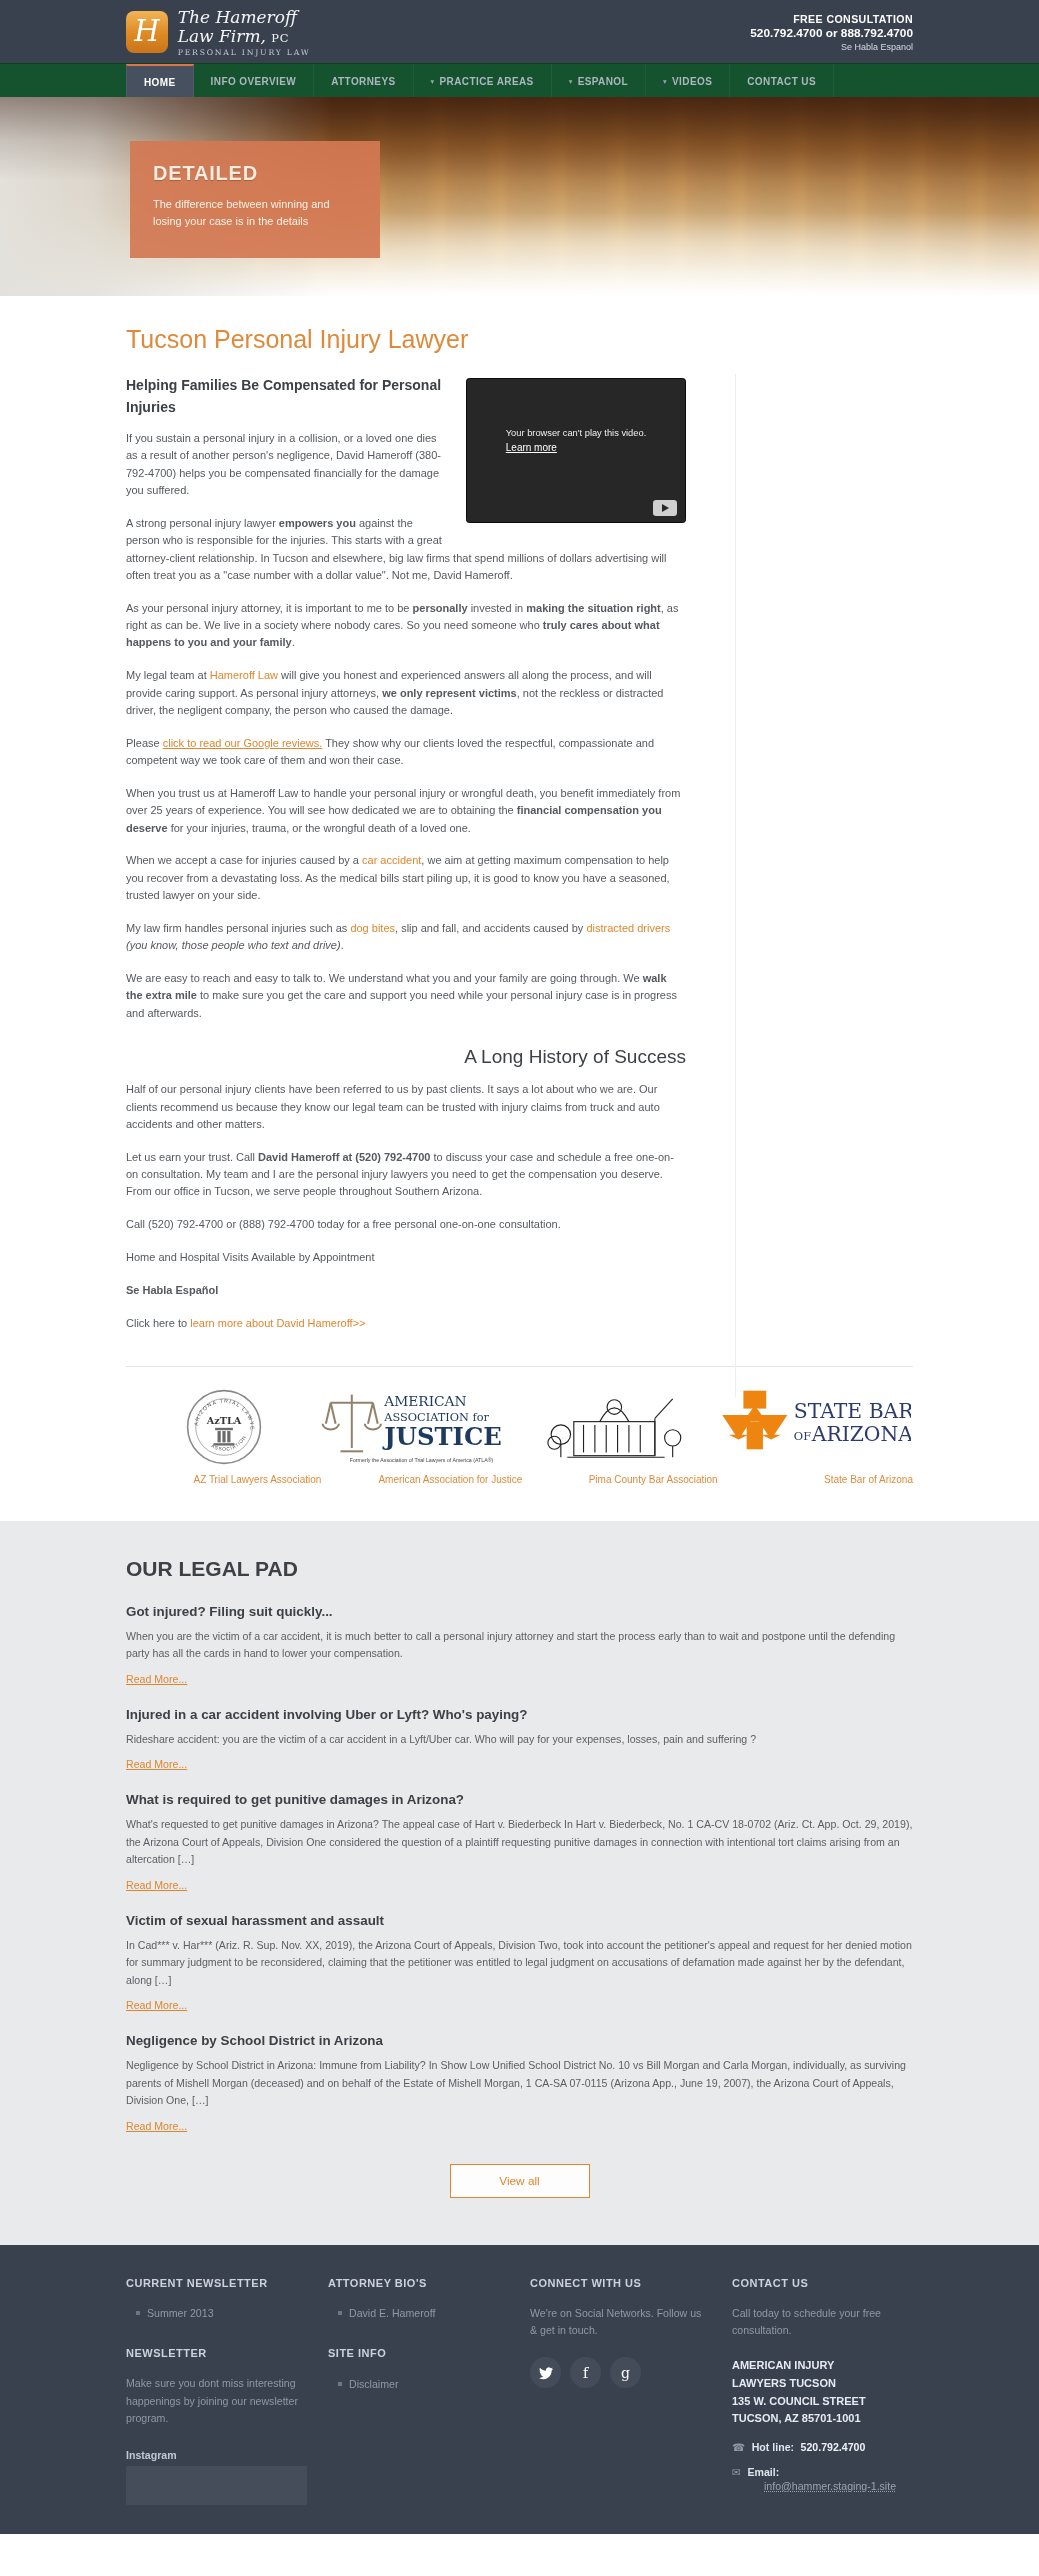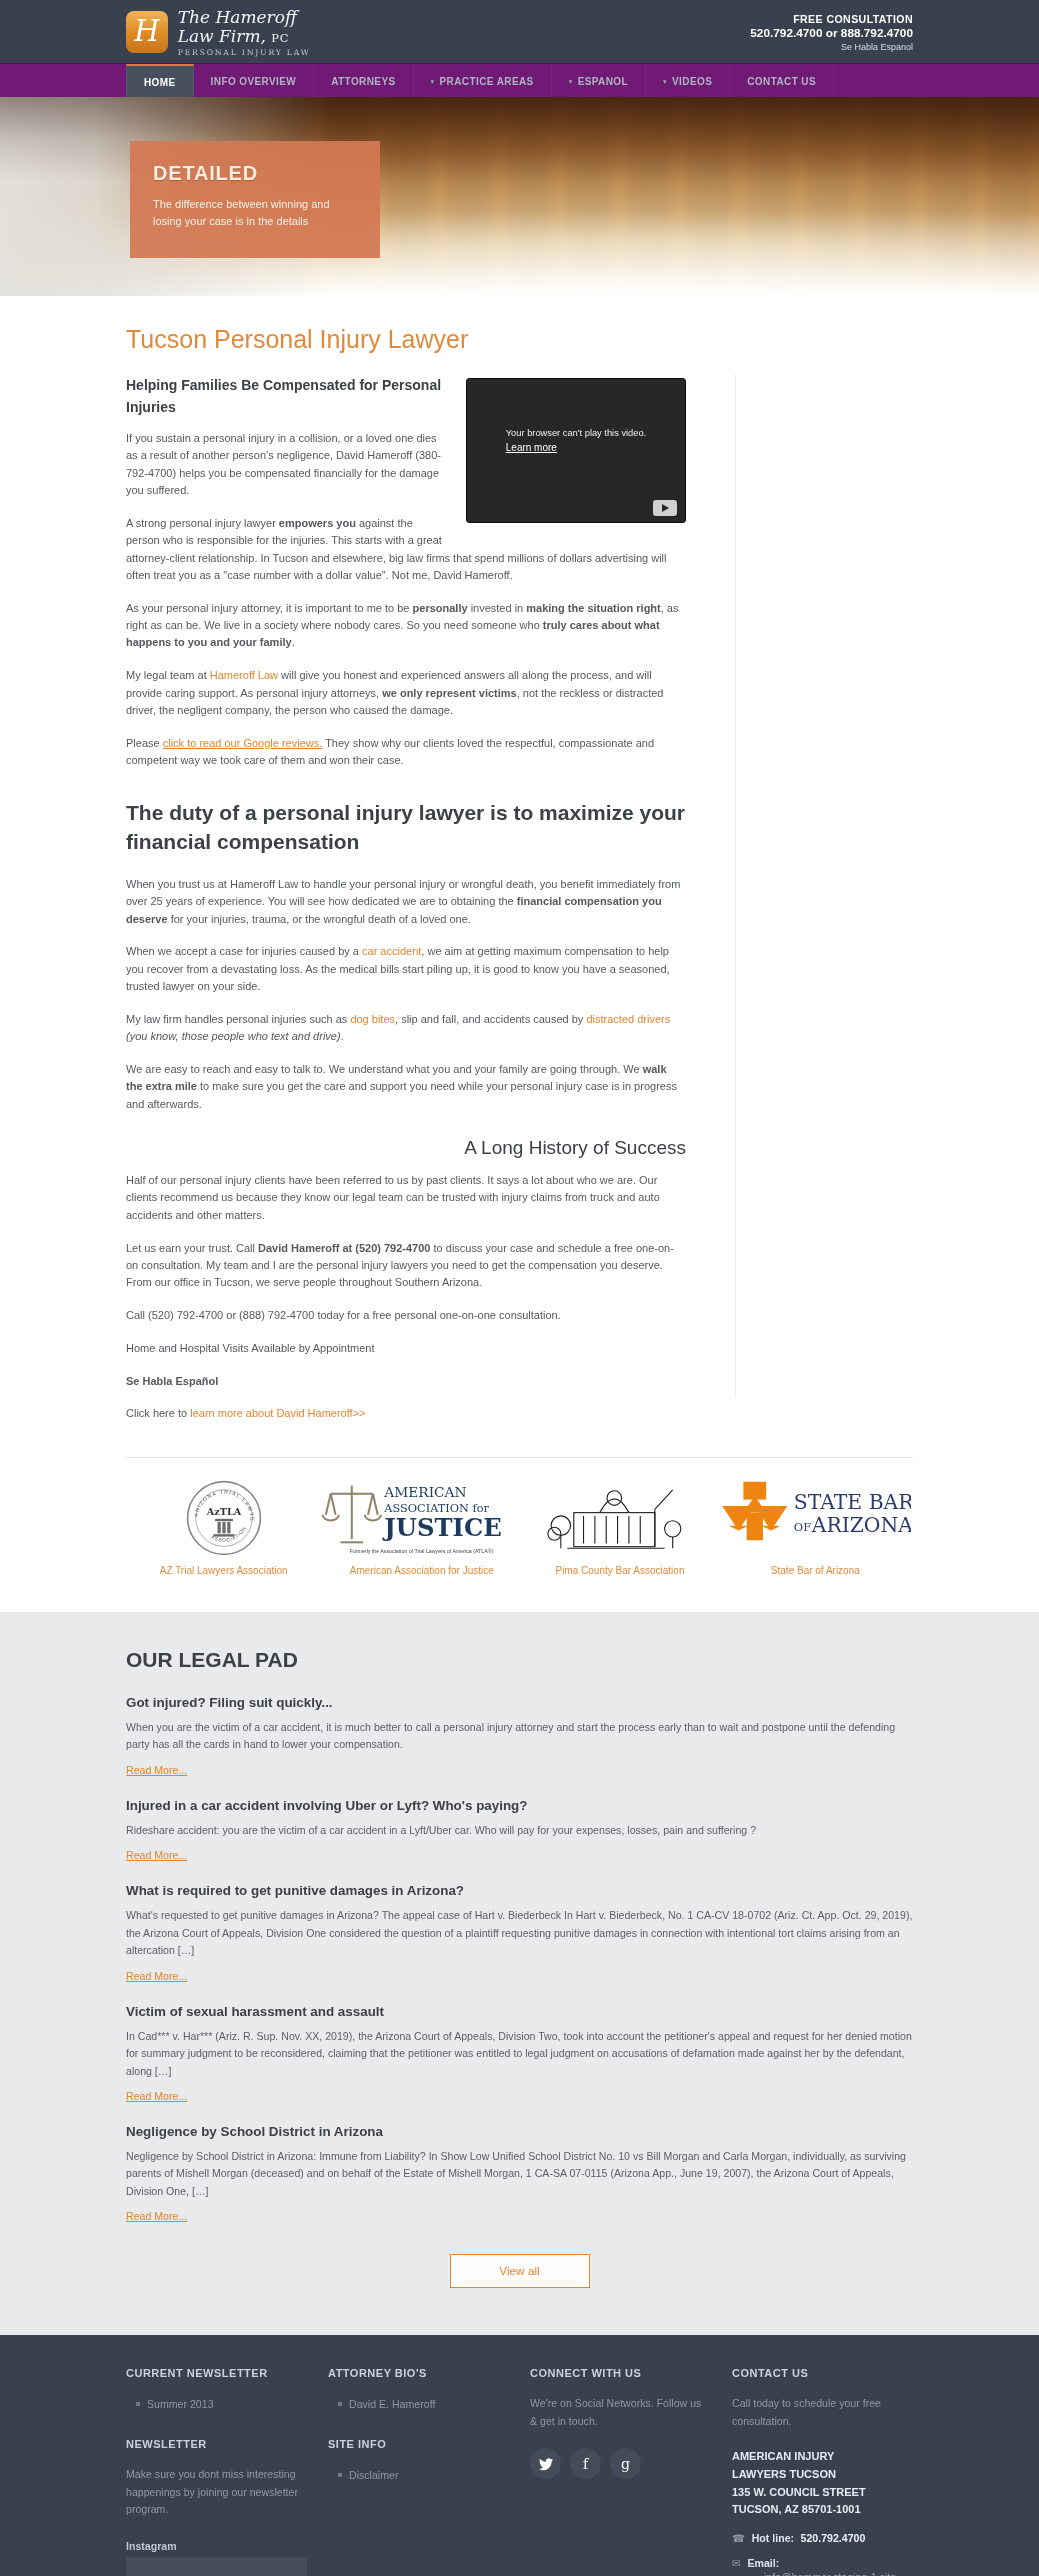--- a/index.html
+++ b/index.html
@@ -16,21 +16,21 @@
   .logo-line1 { font-family:"DejaVu Serif",serif; font-style:italic; font-size:17px; color:#f3f4f6; line-height:1.1; }
   .logo-line2 { font-family:"DejaVu Serif",serif; font-style:italic; font-size:17px; color:#f3f4f6; line-height:1.1; }
   .logo-line2 .pc { font-size:11.4px; font-style:normal; letter-spacing:0.8px; }
   .logo-sub { font-size:7.7px; letter-spacing:1.8px; color:#c3cad5; margin-top:2.4px; font-family:"DejaVu Serif",serif; }
   .header-contact { text-align:right; color:#fff; }
   .hc1 { font-size:10.6px; font-weight:bold; letter-spacing:0.4px; }
   .hc2 { font-size:11.8px; font-weight:bold; margin-top:1.6px; }
   .hc3 { font-size:9px; color:#d6dbe3; margin-top:1.6px; }
 
   
-  .main-nav { background:#701a75; border-top:0.8px solid rgba(0,0,0,0.25); height:34px; }
+  .main-nav { background:#14532d; border-top:0.8px solid rgba(0,0,0,0.25); height:34px; }
   .nav-items { display:flex; height:34px; }
   .nav-item { display:flex; align-items:center; gap:4.9px; padding:0 17px; font-size:10px; font-weight:bold; letter-spacing:0.4px;
     color:#aeb6c2; border-right:0.8px solid rgba(255,255,255,0.06); height:34px; }
   .nav-item:first-child { border-left:0.8px solid rgba(255,255,255,0.06); }
   .nav-item.active { background:#47505e; color:#ffffff; border-top:2.4px solid #d9764b; }
   .nav-item .caret { font-size:7.3px; color:#98a1af; }
 
   
   .hero { height:199px; position:relative; overflow:hidden; background:#fff; }
   .hero-photo { position:absolute; left:-9.7px; top:-9.7px; right:-9.7px; bottom:-9.7px; filter:blur(3.2px);
@@ -69,21 +69,21 @@
     border-top:4px solid transparent; border-bottom:4px solid transparent; }
   .content-col p { font-size:11px; line-height:1.58; color:#55595e; margin-bottom:15.4px; }
   .rs-b { font-weight:bold; }
   .rs-i { font-style:italic; }
   .rs-a { color:#e0862e; }
   .rs-au { color:#e0862e; text-decoration:underline; }
   .duty-heading { font-size:21px; font-weight:bold; color:#3c4146; line-height:1.4; margin:28px 0 19.5px 0; }
   .history-heading { font-size:19px; font-weight:normal; color:#3c4146; margin:24px 0 13px 0;text-align:right; }
   .assoc-divider { border:none; border-top:0.8px solid #e4e4e4; margin:34px 0 0 0; }
   .assoc-row { display:grid; grid-template-columns:repeat(4,1fr); padding:21px 0 36px 0; }
-  .assoc-cell { text-align:center; }
+  .assoc-cell { text-align:right; }
   .assoc-art { height:78px; display:flex; align-items:center; justify-content:center; }
   .assoc-caption { font-size:10px; color:#df8a3a; margin-top:8px; }
 
   
   .legal-pad { background:#e9eaec; padding:36px 0 47px 0; }
   .lp-heading { font-size:21px; font-weight:bold; color:#3c4146; margin-bottom:23px; }
   .lp-article { margin-bottom:21px; }
   .lp-title { font-size:13.4px; font-weight:bold; color:#3c4146; margin-bottom:9px; }
   .lp-excerpt { font-size:10.6px; line-height:1.65; color:#5a5f64; margin-bottom:8px; }
   .lp-readmore { font-size:10.6px; color:#e0862e; text-decoration:underline; }
@@ -191,21 +191,20 @@
         <div class="yt-badge"></div>
       </div>
 
       <h3 class="sub-heading">Helping Families Be Compensated for Personal Injuries</h3>
       <p><span>If you sustain a personal injury in a collision, or a loved one dies as a result of another person's negligence, David Hameroff (380-792-4700) helps you be compensated financially for the damage you suffered.</span></p>
       <p><span>A strong personal injury lawyer </span><span class="rs-b">empowers you</span><span> against the person who is responsible for the injuries. This starts with a great attorney-client relationship. In Tucson and elsewhere, big law firms that spend millions of dollars advertising will often treat you as a "case number with a dollar value". Not me, David Hameroff.</span></p>
       <p><span>As your personal injury attorney, it is important to me to be </span><span class="rs-b">personally</span><span> invested in </span><span class="rs-b">making the situation right</span><span>, as right as can be. We live in a society where nobody cares. So you need someone who </span><span class="rs-b">truly cares about what happens to you and your family</span><span>.</span></p>
       <p><span>My legal team at </span><a class="rs-a">Hameroff Law</a><span> will give you honest and experienced answers all along the process, and will provide caring support. As personal injury attorneys, </span><span class="rs-b">we only represent victims</span><span>, not the reckless or distracted driver, the negligent company, the person who caused the damage.</span></p>
       <p><span>Please </span><a class="rs-au">click to read our Google reviews.</a><span> They show why our clients loved the respectful, compassionate and competent way we took care of them and won their case.</span></p>
 
-      <h2 class="duty-heading">The duty of a personal injury lawyer is to maximize your financial compensation</h2>
       <p><span>When you trust us at Hameroff Law to handle your personal injury or wrongful death, you benefit immediately from over 25 years of experience. You will see how dedicated we are to obtaining the </span><span class="rs-b">financial compensation you deserve</span><span> for your injuries, trauma, or the wrongful death of a loved one.</span></p>
       <p><span>When we accept a case for injuries caused by a </span><a class="rs-a">car accident</a><span>, we aim at getting maximum compensation to help you recover from a devastating loss. As the medical bills start piling up, it is good to know you have a seasoned, trusted lawyer on your side.</span></p>
       <p><span>My law firm handles personal injuries such as </span><a class="rs-a">dog bites</a><span>, slip and fall, and accidents caused by </span><a class="rs-a">distracted drivers</a><span> </span><span class="rs-i">(you know, those people who text and drive)</span><span>.</span></p>
       <p><span>We are easy to reach and easy to talk to. We understand what you and your family are going through. We </span><span class="rs-b">walk the extra mile</span><span> to make sure you get the care and support you need while your personal injury case is in progress and afterwards.</span></p>
 
       <h3 class="history-heading">A Long History of Success</h3>
       <p><span>Half of our personal injury clients have been referred to us by past clients. It says a lot about who we are. Our clients recommend us because they know our legal team can be trusted with injury claims from truck and auto accidents and other matters.</span></p>
       <p><span>Let us earn your trust. Call </span><span class="rs-b">David Hameroff at (520) 792-4700</span><span> to discuss your case and schedule a free one-on-on consultation. My team and I are the personal injury lawyers you need to get the compensation you deserve. From our office in Tucson, we serve people throughout Southern Arizona.</span></p>
       <p><span>Call (520) 792-4700 or (888) 792-4700 today for a free personal one-on-one consultation.</span></p>
       <p><span>Home and Hospital Visits Available by Appointment</span></p>

